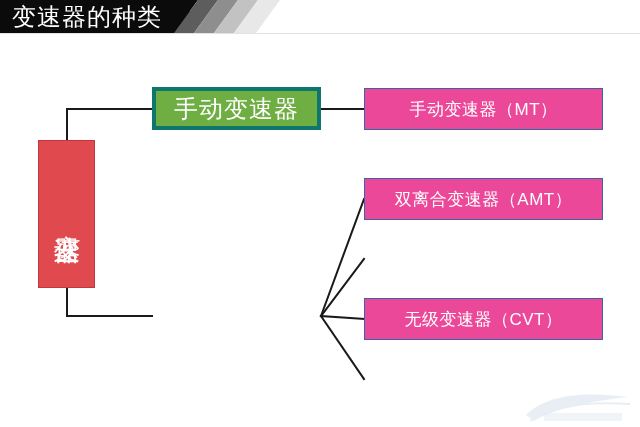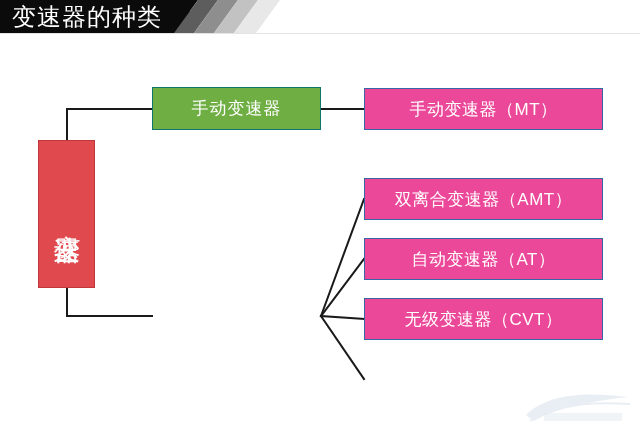--- a/index.html
+++ b/index.html
@@ -102,22 +102,22 @@
     line-height: 31px;
     letter-spacing: 2px;
     writing-mode: vertical-rl;
     text-orientation: upright;
     padding-top: 4px;
   }
 
   
   .node-green {
     background: #6fae43;
-    border: 1px solid #0f766e;
-    font-size: 17px;
+    border: 4px solid #0f766e;
+    font-size: 24px;
     letter-spacing: 1px;
   }
   #node-manual {
     left: 152px;
     top: 54px;
     width: 169px;
     height: 43px;
   }
   #node-auto {
     left: 152px;
@@ -187,21 +187,20 @@
 
   <div class="node" id="node-root">变速器</div>
 
   <div class="node node-green" id="node-manual">手动变速器</div>
 
 
   <div class="node node-blue" id="node-mt">手动变速器（MT）</div>
 
   <div class="node node-blue" id="node-amt">双离合变速器（AMT）</div>
 
-  <div class="node node-blue" id="node-at">自动变速器（AT）</div>
 
   <div class="node node-blue" id="node-cvt">无级变速器（CVT）</div>
 
 
   <svg id="watermark" viewBox="0 0 112 34" xmlns="http://www.w3.org/2000/svg">
     <path d="M2 24 C 22 4, 58 0, 104 6 C 70 10, 34 16, 10 30 Z" fill="#9fb4cf" opacity="0.75"></path>
     <path d="M6 30 C 30 14, 64 10, 106 13" stroke="#b9c8dc" stroke-width="2" fill="none"></path>
     <rect x="20" y="22" width="78" height="8" fill="#aab9cc" opacity="0.55"></rect>
   </svg>
 

